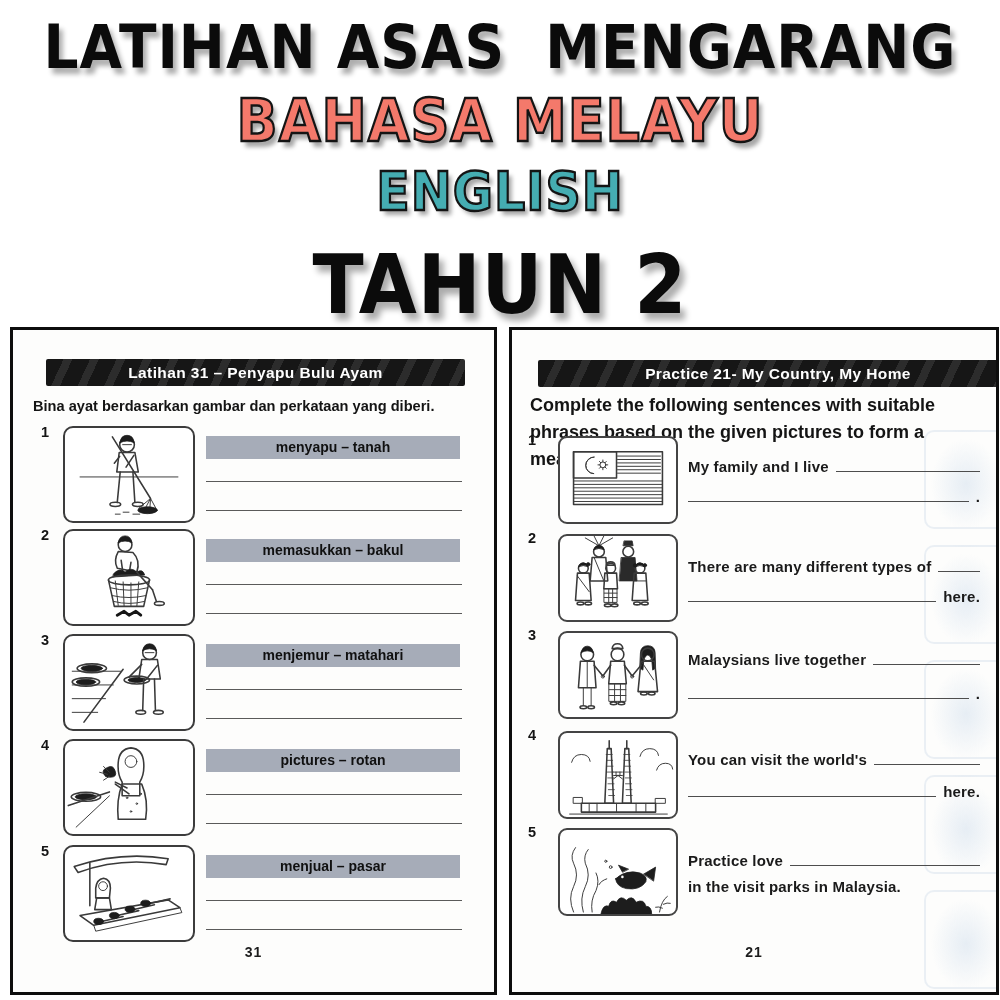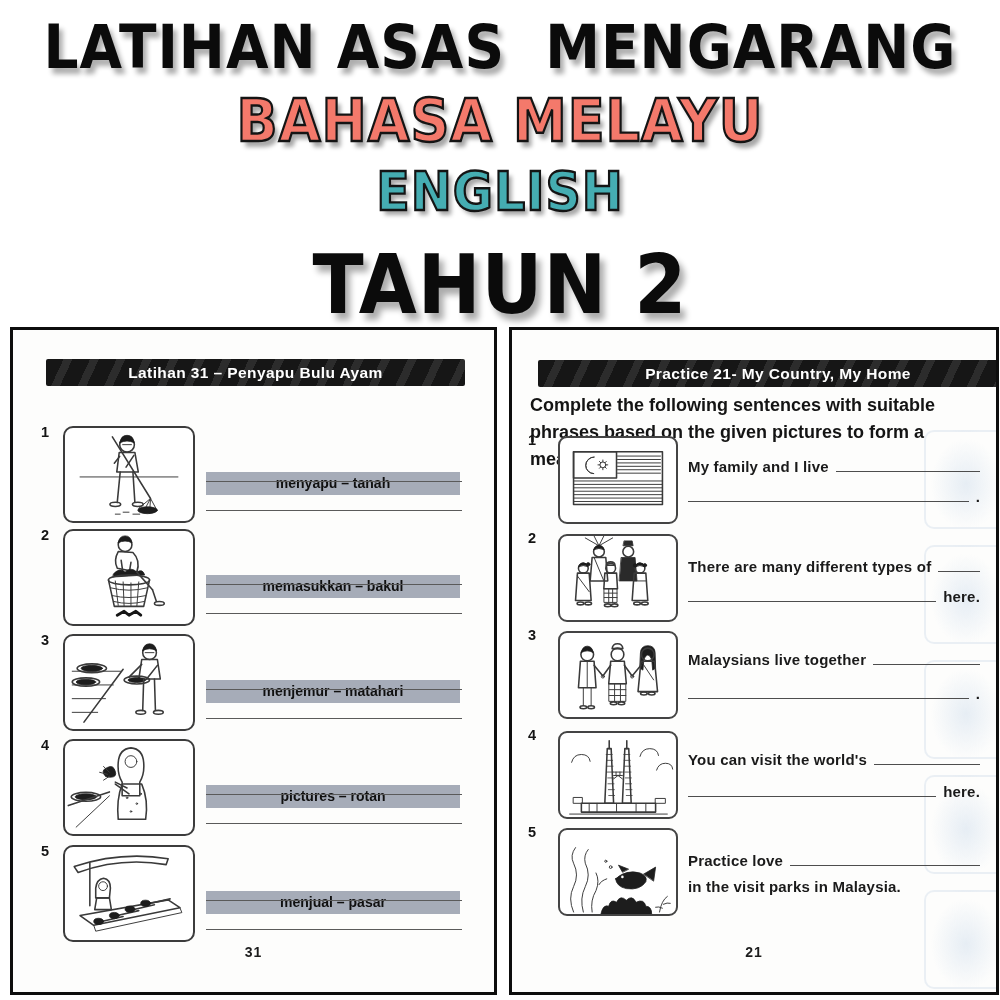--- a/index.html
+++ b/index.html
@@ -37,21 +37,21 @@
 
   .pgnum{position:absolute;bottom:32px;left:0;right:0;text-align:center;
          font-weight:bold;font-size:14px;letter-spacing:1px;color:#1c1c1c;}
 
   
   .l-item{position:absolute;left:0;width:100%;height:100px;}
   .l-num{position:absolute;left:28px;top:-2px;font-weight:bold;font-size:14.5px;color:#141414;}
   .pic{position:absolute;left:50px;top:0;width:132px;height:97px;box-sizing:border-box;
        border:2.5px solid #3c3c3c;border-radius:10px;background:#fff;overflow:hidden;}
   .wordbar{position:absolute;left:193px;top:10px;width:254px;height:23px;background:#a6acb8;
-           color:#101010;font-weight:bold;font-size:14px;text-align:center;line-height:23px;margin-top:36px;}
+           color:#101010;font-weight:bold;font-size:14px;text-align:center;line-height:23px;}
   .wline{position:absolute;left:193px;width:256px;height:0;border-top:1.7px solid #5a5a5a;}
 
   
   .r-item{position:absolute;left:0;width:100%;height:96px;}
   .r-num{position:absolute;left:16px;top:-4px;font-weight:bold;font-size:14.5px;color:#141414;}
   .rpic{position:absolute;left:46px;top:0;width:120px;height:88px;box-sizing:border-box;
         border:2.3px solid #444;border-radius:9px;background:#fff;overflow:hidden;}
   .sent{position:absolute;left:176px;right:16px;top:0;height:96px;text-align:center;}
   .sline{position:absolute;left:0;right:0;display:flex;align-items:flex-end;
          font-weight:bold;font-size:15px;color:#1a1a1a;letter-spacing:.2px;}
@@ -78,20 +78,21 @@
 
 <div class="canvas">
 
   <div class="title t1">LATIHAN ASAS  MENGARANG</div>
   <div class="title t2">BAHASA MELAYU</div>
   <div class="title t3">ENGLISH</div>
   <div class="title t4">TAHUN 2</div>
 
   <div class="page page-left">
     <div class="banner">Latihan 31 – Penyapu Bulu Ayam</div>
+    <div class="instr">Bina ayat berdasarkan gambar dan perkataan yang diberi.</div>
 
     <div class="l-item" style="top:96px">
       <span class="l-num">1</span>
       <div class="pic">
         <svg class="art" viewBox="0 0 128 95">
           <line x1="14" y1="50" x2="114" y2="50" class="th"></line>
           <circle cx="62" cy="17" r="7.5"></circle>
           <path d="M54.8,15 Q55.5,7.5 62,7.5 Q68.5,7.5 69.2,15 Q62,11.5 54.8,15 Z" class="dk"></path>
           <line x1="57.5" y1="17" x2="66.5" y2="17" class="th"></line>
           <path d="M54,25 L70,25 L73.5,45 L51.5,45 Z"></path>

